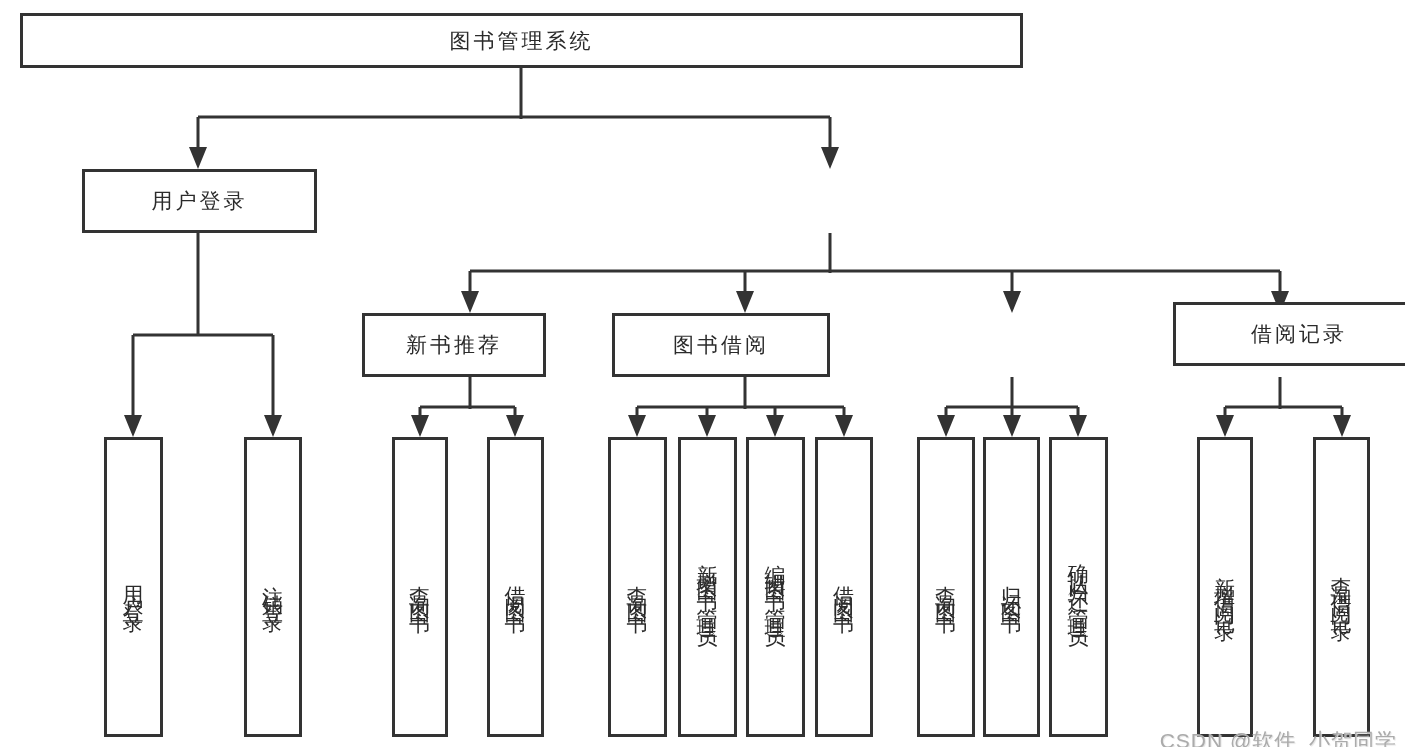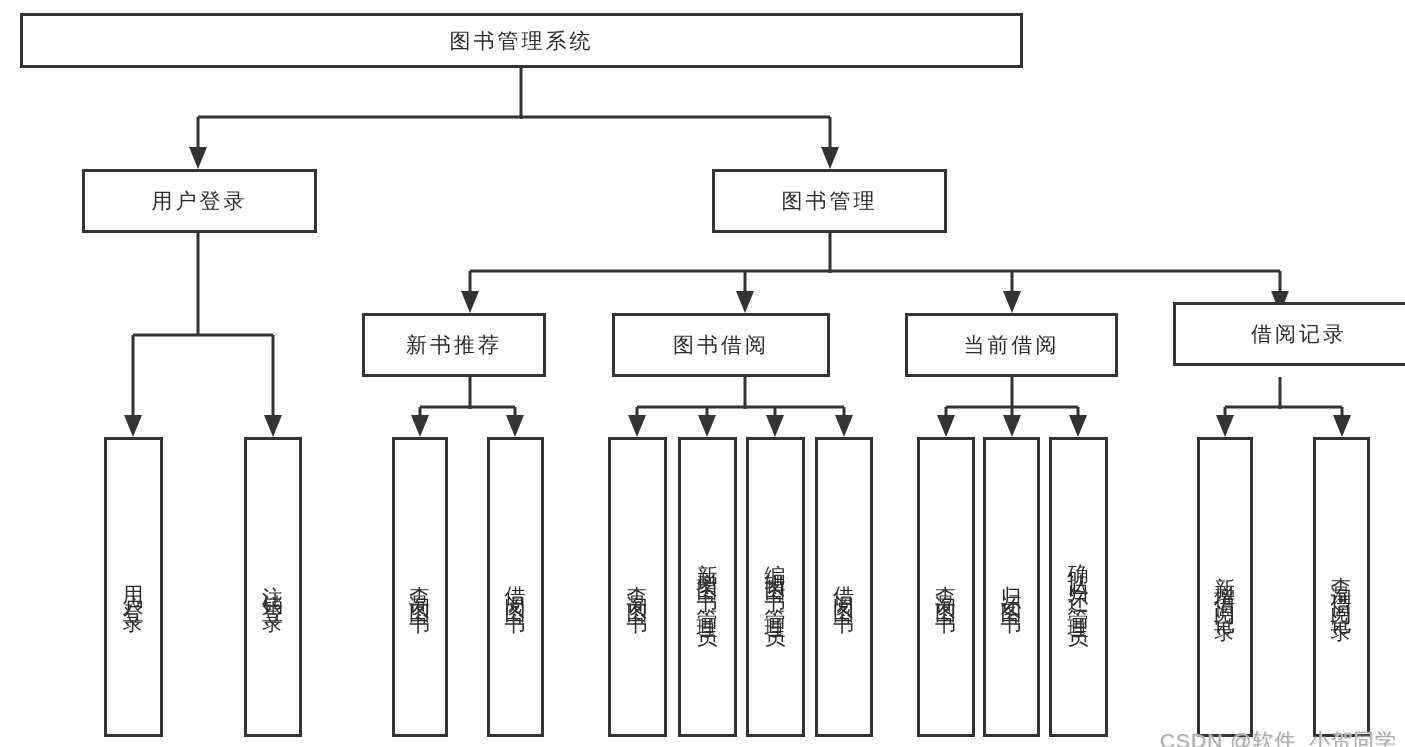--- a/index.html
+++ b/index.html
@@ -116,25 +116,23 @@
       M937 415 L955 415 L946 437 Z
       M1003 415 L1021 415 L1012 437 Z
       M1069 415 L1087 415 L1078 437 Z
       M1216 415 L1234 415 L1225 437 Z
       M1333 415 L1351 415 L1342 437 Z"></path>
   </svg>
 
   <div class="box h" style="left:20px;top:13px;width:1003px;height:55px">图书管理系统</div>
 
   <div class="box h" style="left:82px;top:169px;width:235px;height:64px">用户登录</div>
-  <div class="box h" style="left:712px;top:169px;width:235px;height:64px">图书管理</div>
 
   <div class="box h" style="left:362px;top:313px;width:184px;height:64px">新书推荐</div>
   <div class="box h" style="left:612px;top:313px;width:218px;height:64px">图书借阅</div>
-  <div class="box h" style="left:905px;top:313px;width:213px;height:64px">当前借阅</div>
   <div class="box h" style="left:1173px;top:302px;width:252px;height:64px">借阅记录</div>
 
   <div class="box v" style="left:104px;top:437px;width:59px;height:300px">用户登录</div>
   <div class="box v" style="left:244px;top:437px;width:58px;height:300px">注销登录</div>
 
   <div class="box v" style="left:392px;top:437px;width:56px;height:300px">查询图书</div>
   <div class="box v" style="left:487px;top:437px;width:57px;height:300px">借阅图书</div>
 
   <div class="box v" style="left:608px;top:437px;width:59px;height:300px">查询图书</div>
   <div class="box v" style="left:678px;top:437px;width:59px;height:300px">新增图书（管理员）</div>

